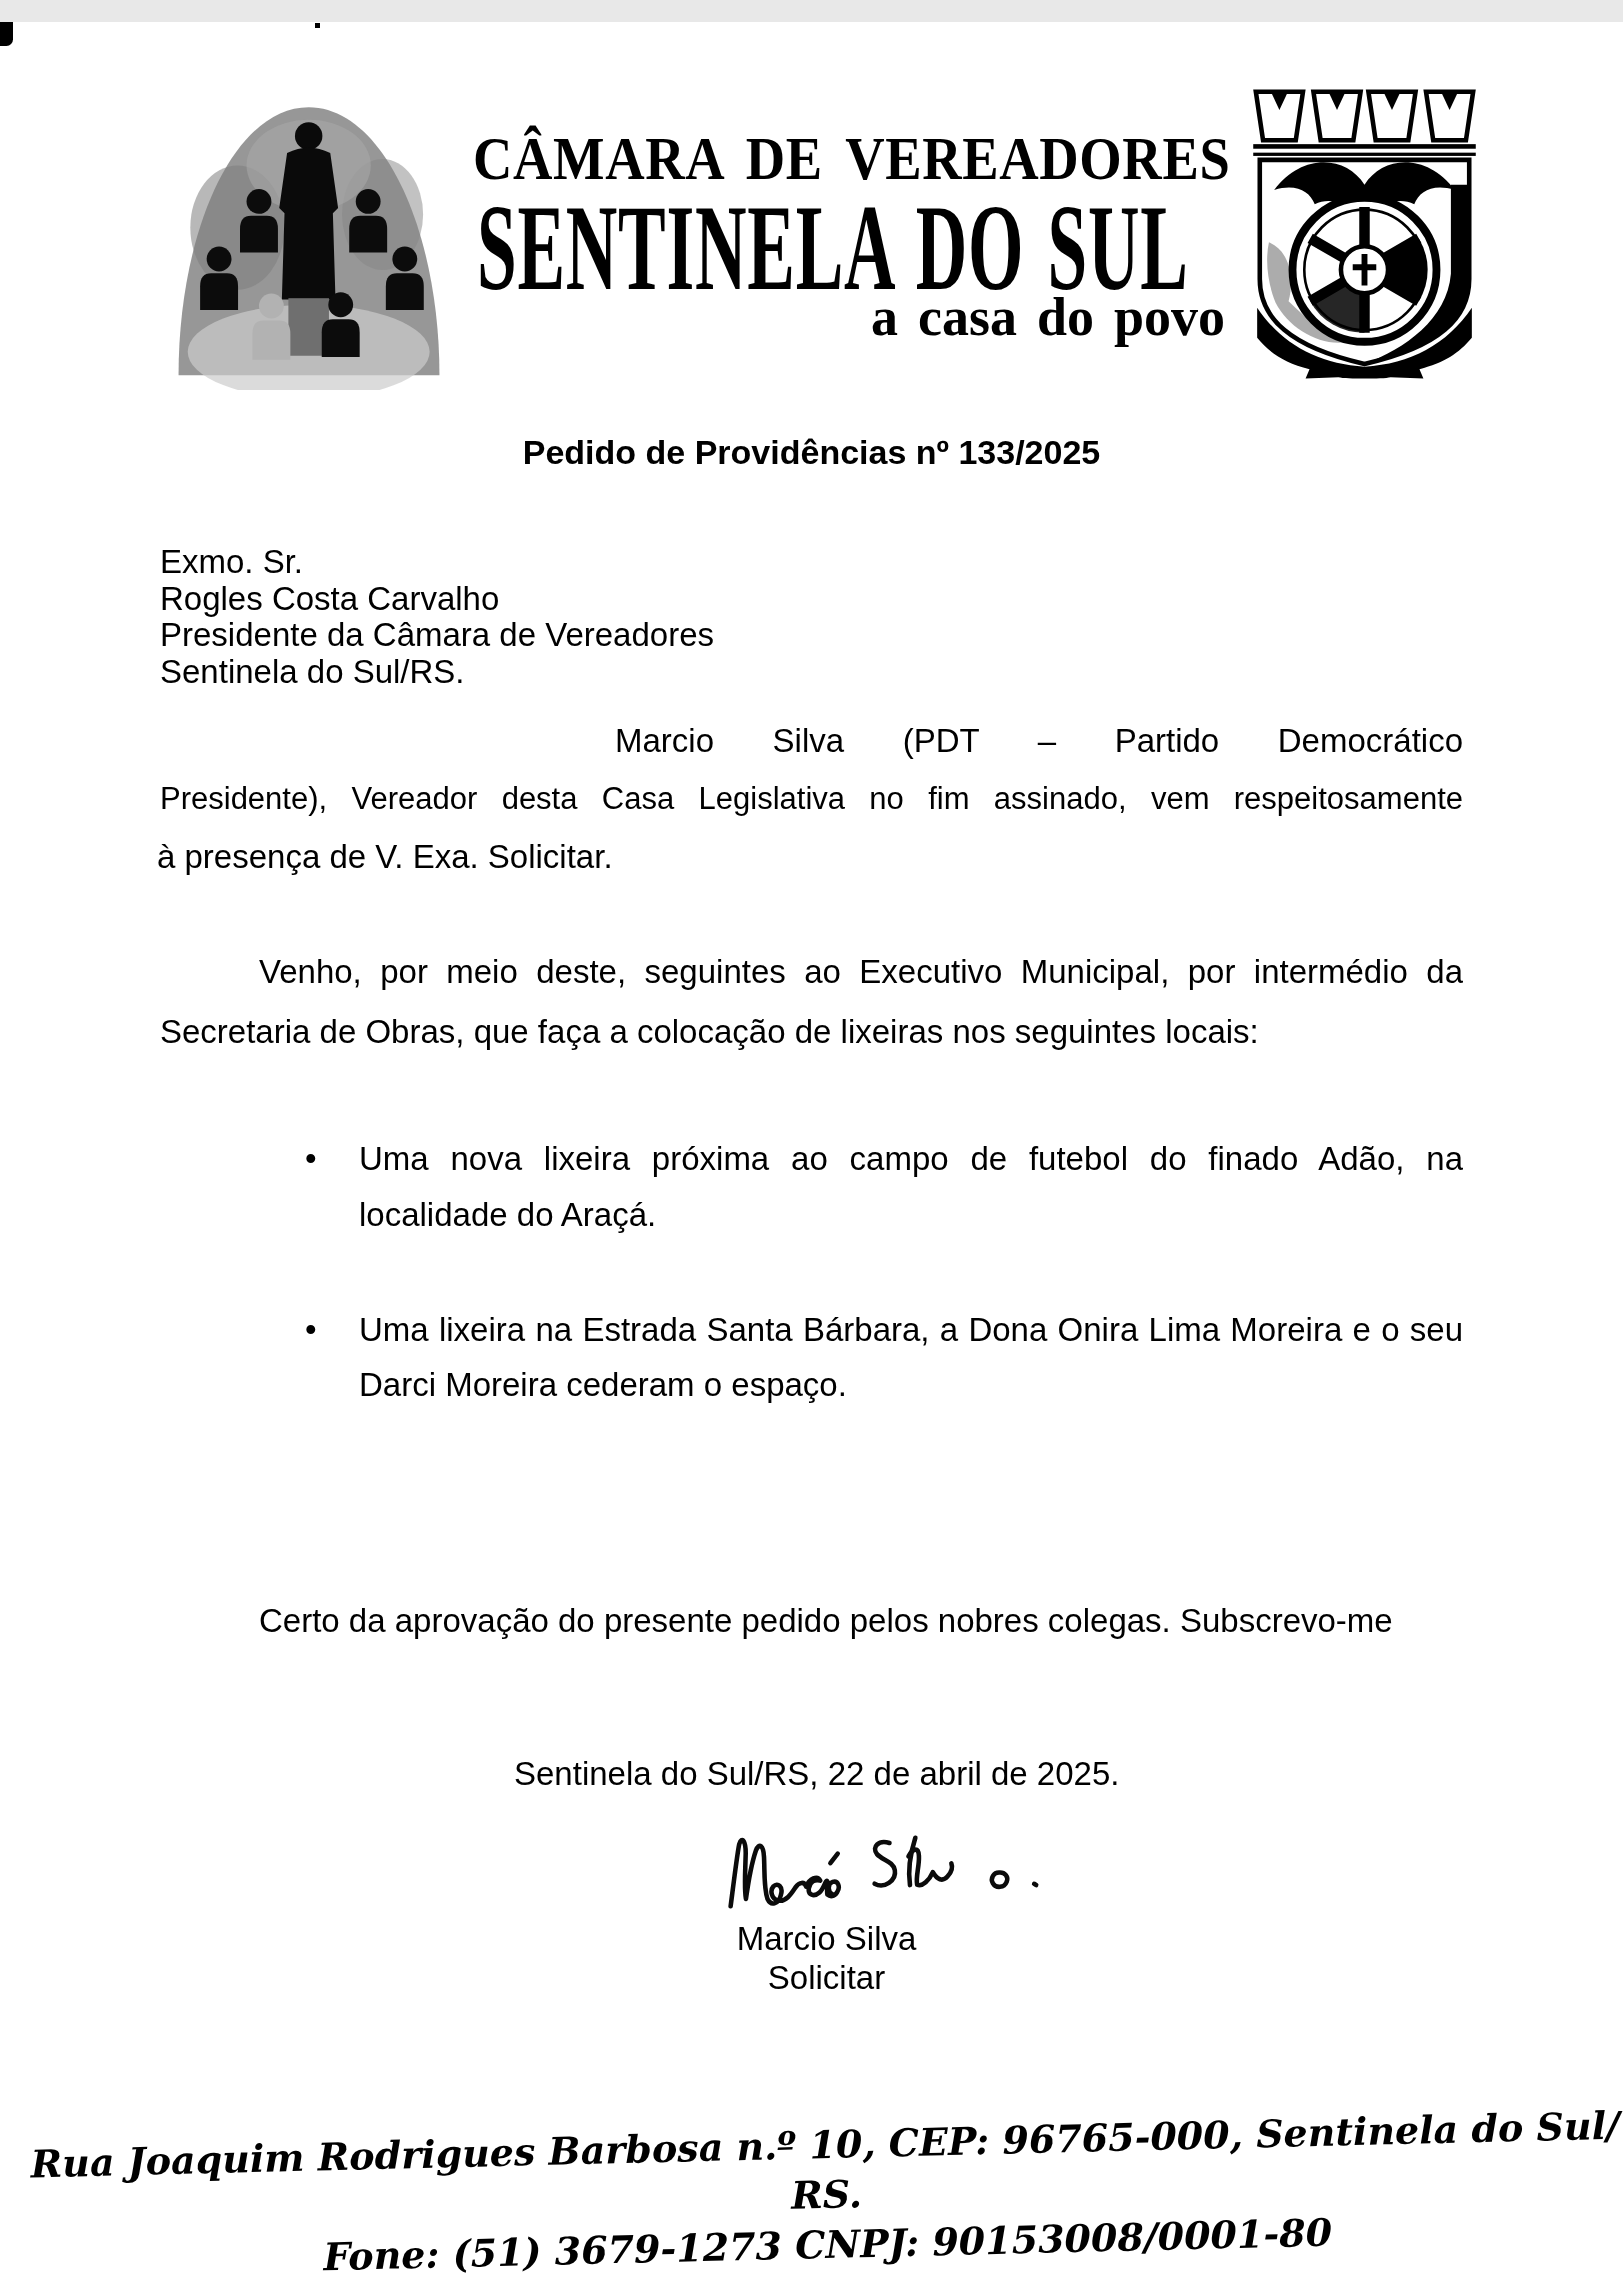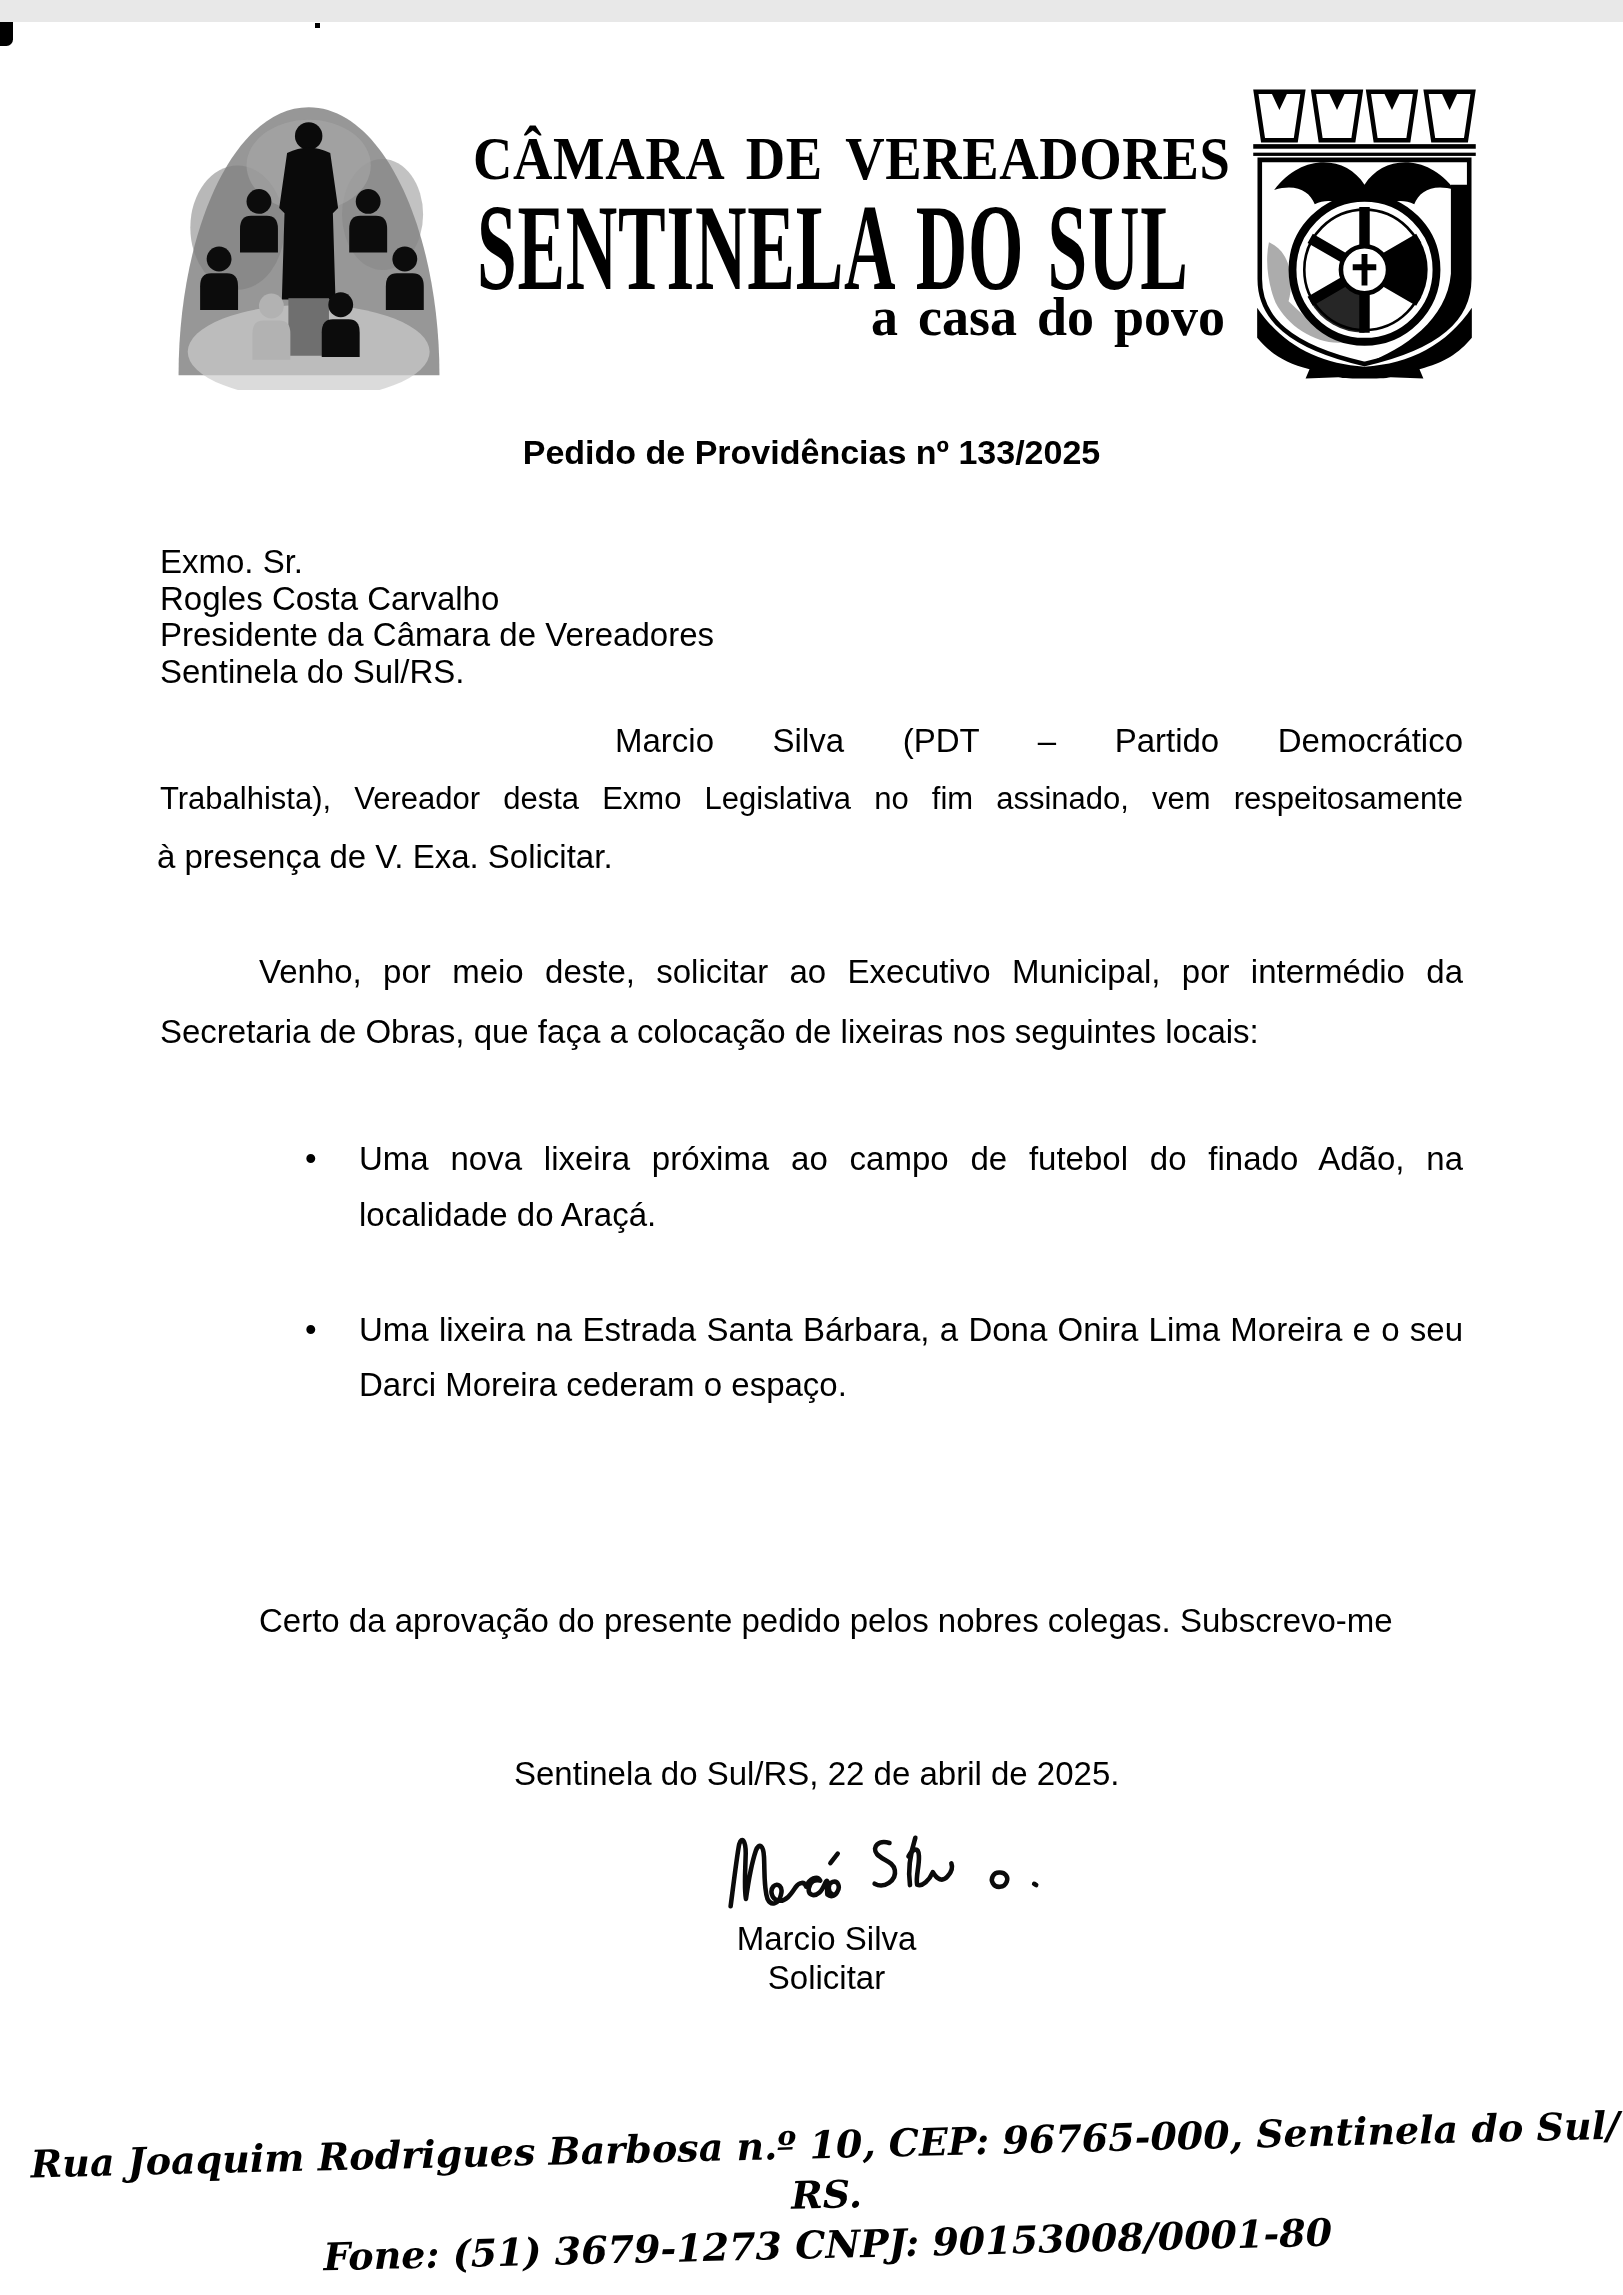--- a/index.html
+++ b/index.html
@@ -99,26 +99,26 @@
 
   <div class="line title center" style="left:160px;top:410px;width:1303px">Pedido de Providências nº 133/2025</div>
 
   <div class="line" style="left:160px;top:519px">Exmo. Sr.</div>
   <div class="line" style="left:160px;top:556px">Rogles Costa Carvalho</div>
   <div class="line" style="left:160px;top:592px">Presidente da Câmara de Vereadores</div>
   <div class="line" style="left:160px;top:629px">Sentinela do Sul/RS.</div>
 
   <div class="line fjust b" style="left:615px;top:698px;width:848px">Marcio Silva (PDT – Partido Democrático</div>
   <div class="line fjust" style="left:160px;top:756px;width:1303px;font-size:31px">
-    <span class="b">Trabalhista), Vereador desta Exmo Legislativa no fim assinado,</span>
+    <span class="b">Presidente), Vereador desta Casa Legislativa no fim assinado,</span>
     <span>vem respeitosamente</span>
   </div>
   <div class="line" style="left:157px;top:814px">à presença de V. Exa. Solicitar.</div>
 
-  <div class="line fjust" style="left:259px;top:929px;width:1204px">Venho, por meio deste, solicitar ao Executivo Municipal, por intermédio da</div>
+  <div class="line fjust" style="left:259px;top:929px;width:1204px">Venho, por meio deste, seguintes ao Executivo Municipal, por intermédio da</div>
   <div class="line" style="left:160px;top:989px">Secretaria de Obras, que faça a colocação de lixeiras nos seguintes locais:</div>
 
   <div class="line" style="left:305px;top:1116px">•</div>
   <div class="line fjust" style="left:359px;top:1116px;width:1104px">Uma nova lixeira próxima ao campo de futebol do finado Adão, na</div>
   <div class="line" style="left:359px;top:1172px">localidade do Araçá.</div>
 
   <div class="line" style="left:305px;top:1287px">•</div>
   <div class="line fjust" style="left:359px;top:1287px;width:1104px">Uma lixeira na Estrada Santa Bárbara, a Dona Onira Lima Moreira e o seu</div>
   <div class="line" style="left:359px;top:1342px">Darci Moreira cederam o espaço.</div>
 

